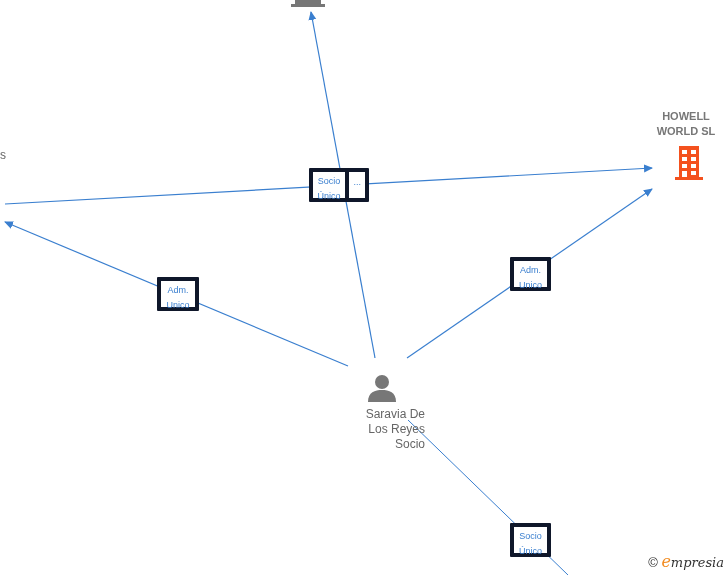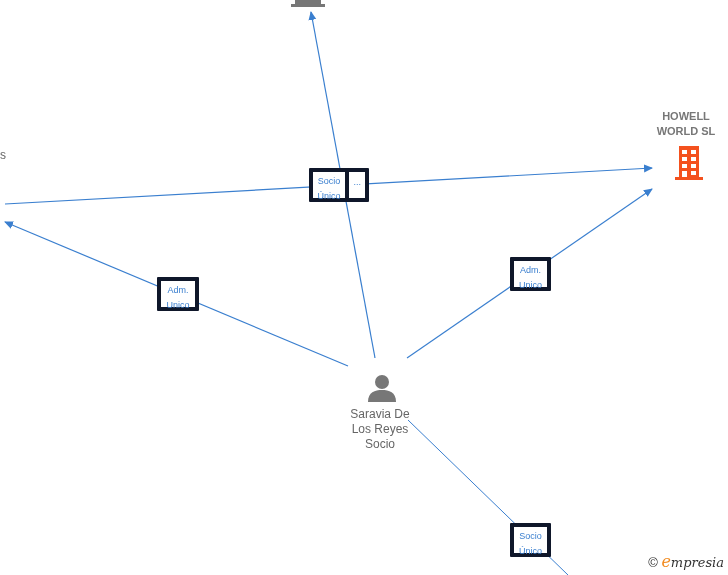--- a/index.html
+++ b/index.html
@@ -67,21 +67,21 @@
   </g>
   <rect x="2" y="31" width="28" height="3" fill="#f4511e"></rect>
 </svg>
 
 <div class="node-label" style="left:0px; top:148px; width:8px; text-align:left;">s</div>
 
 <svg class="icon" style="left:367px; top:373px;" width="30" height="30" viewBox="0 0 30 30">
   <circle cx="15" cy="9" r="7" fill="#777"></circle>
   <path d="M1,29 C1,19 8,17 15,17 C22,17 29,19 29,29 Z" fill="#777"></path>
 </svg>
-<div class="node-label" style="left:335px; top:407px; width:90px;">
+<div class="node-label" style="left:335px; top:407px; width:90px;text-align:right;">
   <div>Saravia De</div>
   <div>Los Reyes</div>
   <div>Socio</div>
 </div>
 
 <div class="edge-label" style="left:338px; top:168px; width:31px; height:34px; padding-top:3px;">
   <div></div>
   <div style="text-align:right;">...</div>
 </div>
 <div class="edge-label" style="left:309px; top:168px; width:40px; height:34px; padding-top:2px;">

